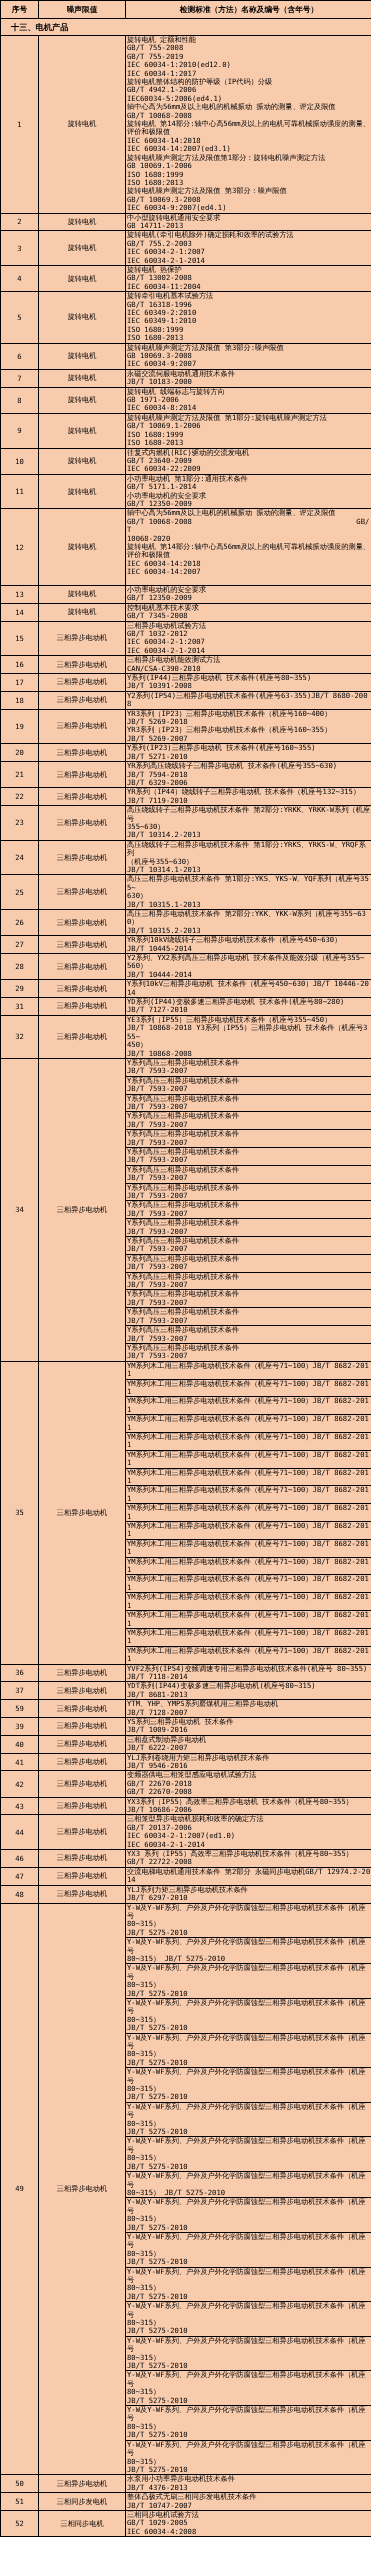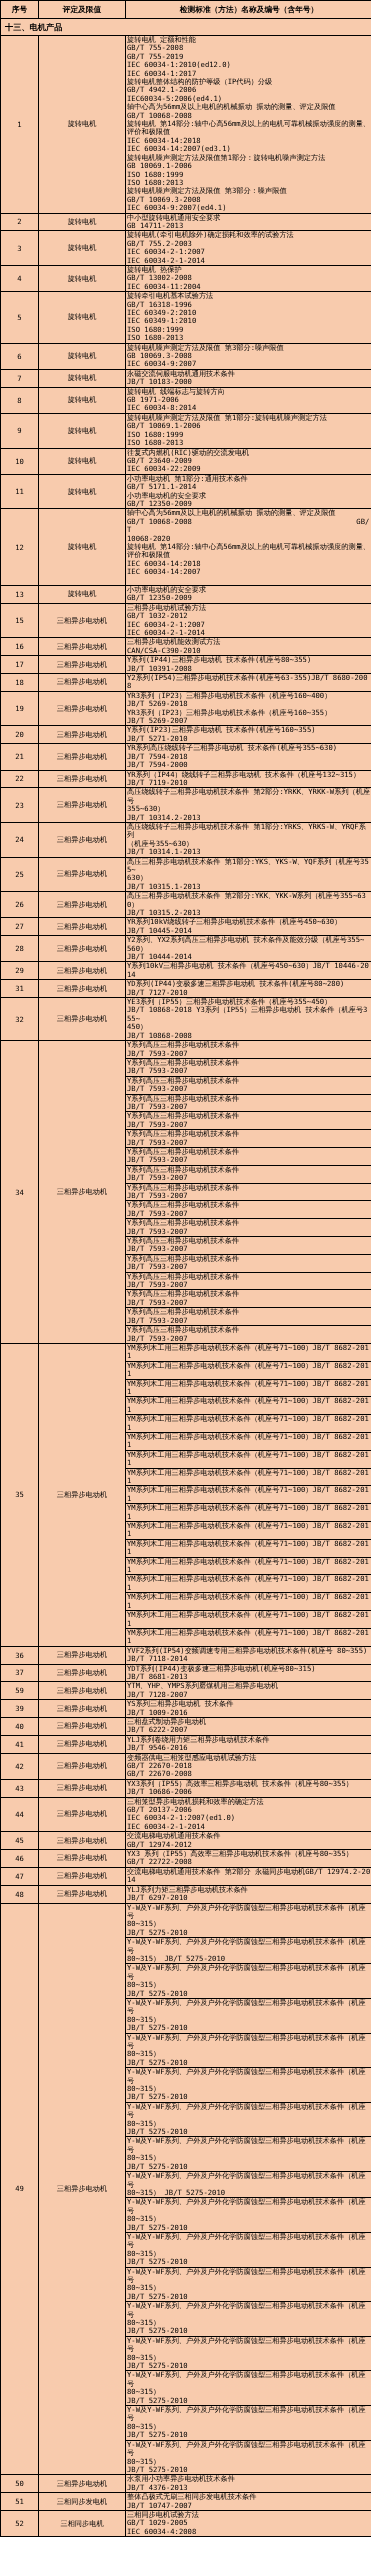--- a/index.html
+++ b/index.html
@@ -3,40 +3,40 @@
 <meta charset="utf-8">
 <style>
   html,body{margin:0;padding:0;background:#ffffff;}
   body{width:371px;font-family:"DejaVu Sans Mono","DejaVu Sans",sans-serif;color:#000;}
   table.std{border-collapse:collapse;width:371px;table-layout:fixed;background:#F8CBAD;}
   table.std col.c1{width:38px;}
   table.std col.c2{width:87px;}
   table.std col.c3{width:247px;}
   table.std th, table.std td{border:1px solid #000;padding:0;vertical-align:middle;}
   thead th{height:17px;font-size:7.7px;font-weight:bold;text-align:center;margin-left:20px;}
-  tr.section-row td{height:16px;font-size:8.2px;font-weight:bold;text-align:left;padding-left:4px;margin-left:48px;}
+  tr.section-row td{height:16px;font-size:8.2px;font-weight:bold;text-align:left;padding-left:10px;margin-left:48px;}
   td.num, td.obj{text-align:center;font-size:7.2px;}
   td.std-cell{vertical-align:top;margin-left:8px;}
   .subcell{padding:0;}
   .subcell.sep{border-top:0.5px solid #000;}
   .line{min-height:8.4px;line-height:8.4px;font-size:7.2px;white-space:pre-wrap;word-break:break-all;padding:0 1px;}
 </style>
 </head>
 <body>
 
 <table class="std">
   <colgroup>
     <col class="c1">
       <col class="c2">
       <col class="c3">
   </colgroup>
   <thead>
     <tr>
       <th>序号</th>
-      <th>评定及限值</th>
+      <th>噪声限值</th>
       <th>检测标准（方法）名称及编号（含年号）</th>
     </tr>
   </thead>
   <tbody id="table-body">
     <tr class="section-row">
       <td colspan="3">十三、电机产品</td>
     </tr>
   <tr>
         <td class="num">1</td>
         <td class="obj">旋转电机</td>
@@ -200,20 +200,30 @@
         <td class="num">13</td>
         <td class="obj">旋转电机</td>
         <td class="std-cell">
           <div class="subcell">
             <div class="line">小功率电动机的安全要求</div>
             <div class="line">GB/T 12350-2009</div>
           </div>
         </td>
       </tr>
       <tr>
+        <td class="num">14</td>
+        <td class="obj">旋转电机</td>
+        <td class="std-cell">
+          <div class="subcell">
+            <div class="line">控制电机基本技术要求</div>
+            <div class="line">GB/T 7345-2008</div>
+          </div>
+        </td>
+      </tr>
+      <tr>
         <td class="num">15</td>
         <td class="obj">三相异步电动机</td>
         <td class="std-cell">
           <div class="subcell">
             <div class="line">三相异步电动机试验方法</div>
             <div class="line">GB/T 1032-2012</div>
             <div class="line">IEC 60034-2-1:2007</div>
             <div class="line">IEC 60034-2-1-2014</div>
           </div>
         </td>
@@ -269,21 +279,21 @@
           </div>
         </td>
       </tr>
       <tr>
         <td class="num">21</td>
         <td class="obj">三相异步电动机</td>
         <td class="std-cell">
           <div class="subcell">
             <div class="line">YR系列高压绕线转子三相异步电动机 技术条件(机座号355~630)</div>
             <div class="line">JB/T 7594-2018</div>
-            <div class="line">JB/T 7594-2000</div>
+            <div class="line">JB/T 6329-2006</div>
           </div>
         </td>
       </tr>
       <tr>
         <td class="num">22</td>
         <td class="obj">三相异步电动机</td>
         <td class="std-cell">
           <div class="subcell">
             <div class="line">YR系列（IP44）绕线转子三相异步电动机 技术条件（机座号132~315）</div>
             <div class="line">JB/T 7119-2010</div>
@@ -599,30 +609,20 @@
       </tr>
       <tr>
         <td class="num">44</td>
         <td class="obj">三相异步电动机</td>
         <td class="std-cell">
           <div class="subcell">
             <div class="line">三相笼型异步电动机损耗和效率的确定方法</div>
             <div class="line">GB/T 20137-2006</div>
             <div class="line">IEC 60034-2-1:2007(ed1.0)</div>
             <div class="line">IEC 60034-2-1-2014</div>
-          </div>
-        </td>
-      </tr>
-      <tr>
-        <td class="num">45</td>
-        <td class="obj">三相异步电动机</td>
-        <td class="std-cell">
-          <div class="subcell">
-            <div class="line">交流电梯电动机通用技术条件</div>
-            <div class="line">GB/T 12974-2012</div>
           </div>
         </td>
       </tr>
       <tr>
         <td class="num">46</td>
         <td class="obj">三相异步电动机</td>
         <td class="std-cell">
           <div class="subcell">
             <div class="line">YX3 系列（IP55）高效率三相异步电动机技术条件（机座号80~355）</div>
             <div class="line">GB/T 22722-2008</div>

